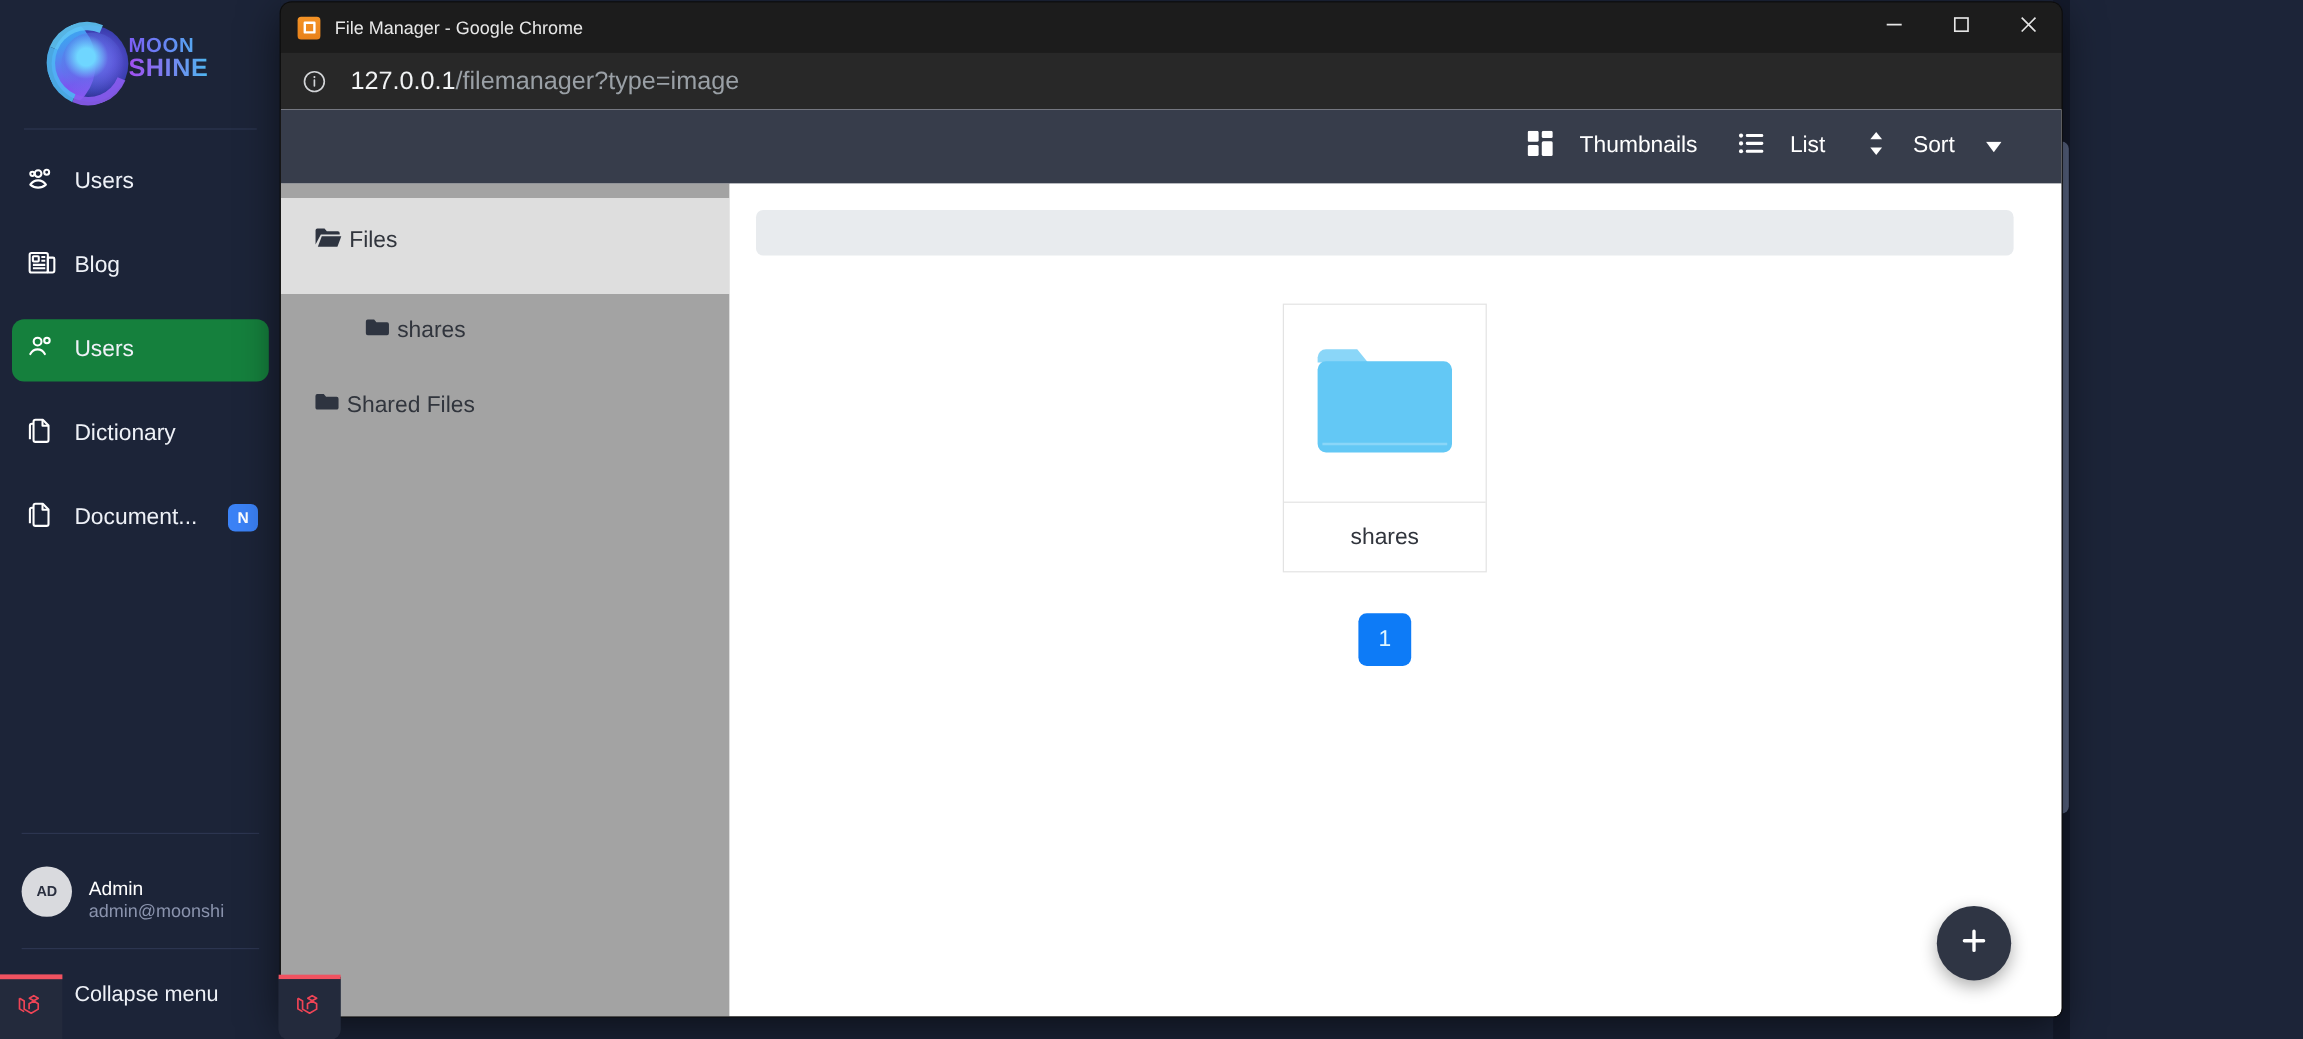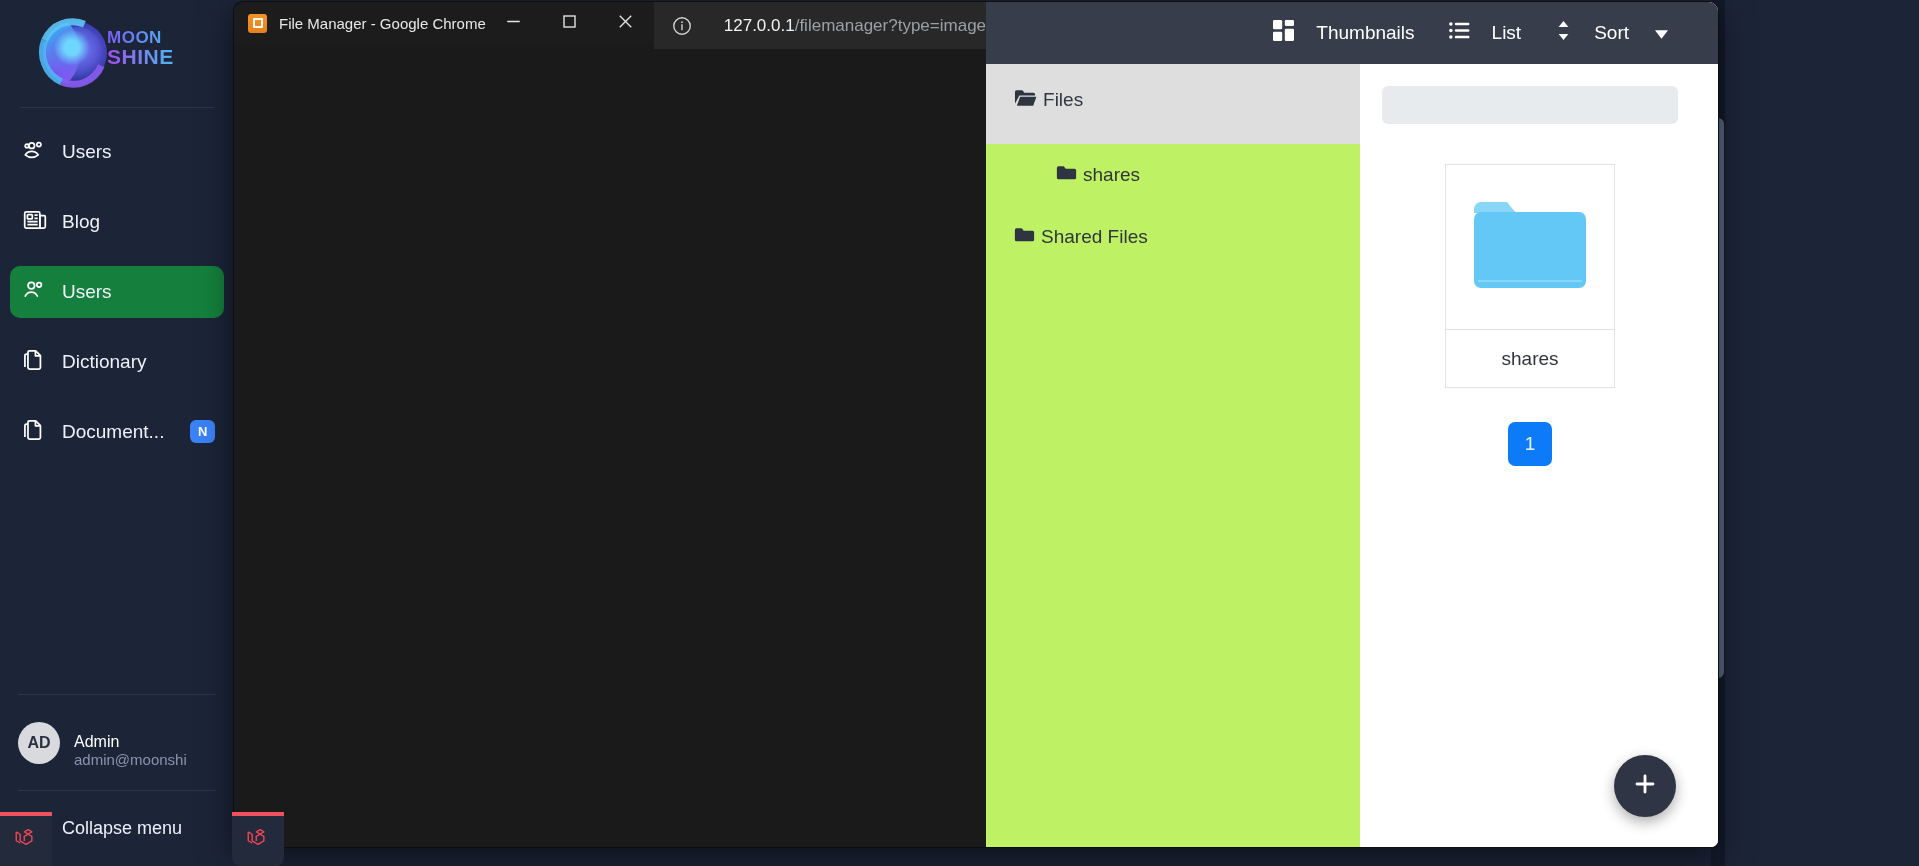--- a/index.html
+++ b/index.html
@@ -73,21 +73,21 @@
     background: #3b82f6; color: #fff; font-size: 13px; font-weight: 600;
     padding: 4px 8px; border-radius: 6px;
   }
   .sb-bottom { margin-top: auto; }
   .sb-divider2 { height: 1px; background: #2c3550; margin: 0 18px; }
   .user-row { display: flex; align-items: center; gap: 14px; padding: 22px 18px; }
   .avatar {
     width: 42px; height: 42px; border-radius: 50%;
     background: #d9dade; color: #2b3040;
     display: flex; align-items: center; justify-content: center;
-    font-size: 16px; font-weight: 600; flex: 0 0 auto;
+    font-size: 12px; font-weight: 600; flex: 0 0 auto;
   }
   .user-name { color: #fff; font-size: 16px; font-weight: 400; margin-top: 16px; }
   .user-mail { color: #8a93ad; font-size: 15px; white-space: nowrap; }
   .collapse-row {
     display: flex; align-items: center; gap: 14px;
     padding: 22px 22px; color: #eef1f7; font-size: 18px; white-space: nowrap;
   }
 
   .app-main { flex: 1; position: relative; background: #1c2438; overflow: hidden; }
   .main-inner { position: absolute; left: 22px; right: 62px; top: 26px; bottom: 70px; }
@@ -122,21 +122,21 @@
     display: flex; align-items: center; justify-content: center;
   }
   .taskbar-item.a { left: 0; }
   .taskbar-item.b { left: 232px; border-radius: 0 0 8px 8px; z-index: 40; }
 
   
   .chrome-win {
     position: absolute; left: 234px; top: 2px; width: 1484px; height: 845px;
     background: #1a1a1a; border-radius: 9px 9px 7px 7px;
     box-shadow: 0 0 0 1px #0d0d0d, 0 10px 34px rgba(0,0,0,.55);
-    overflow: hidden; display: flex; flex-direction: row;
+    overflow: hidden; display: flex; flex-direction: column;
   }
   .titlebar {
     height: 42px; background: #1c1c1c; display: flex; align-items: center;
     padding-left: 14px; flex: 0 0 42px;
   }
   .favicon {
     width: 19px; height: 19px; border-radius: 3px;
     background: linear-gradient(180deg,#f59326,#e8811a);
     display: flex; align-items: center; justify-content: center; flex: 0 0 auto;
   }
@@ -151,31 +151,31 @@
     color: #e6e6e6;
   }
   .omnibox {
     height: 47px; background: #282828; display: flex; align-items: center;
     padding-left: 14px; flex: 0 0 47px;
   }
   .info-icon {
     width: 28px; height: 28px; border-radius: 50%;
     display: flex; align-items: center; justify-content: center; flex: 0 0 auto;
   }
-  .url { margin-left: 28px; font-size: 17px; color: #9aa0a6; white-space: nowrap; }
+  .url { margin-left: 16px; font-size: 21px; color: #9aa0a6; white-space: nowrap; }
   .url b { color: #f1f3f4; font-weight: 400; }
 
   .page { flex: 1; background: #fff; display: flex; flex-direction: column; overflow: hidden; }
   .fm-toolbar {
     height: 62px; background: #373d4b; display: flex; align-items: center;
     justify-content: flex-end; gap: 34px; padding-right: 50px; flex: 0 0 62px;
   }
   .tb-btn { display: flex; align-items: center; gap: 22px; color: #fff; font-size: 19px; }
   .fm-body { flex: 1; display: flex; min-height: 0; position: relative; }
-  .fm-tree { width: 374px; flex: 0 0 374px; background: #bef264; padding-top: 0; }
+  .fm-tree { width: 374px; flex: 0 0 374px; background: #a3a3a3; padding-top: 12px; }
   .tree-node {
     display: flex; align-items: center; gap: 6px;
     font-size: 19px; color: #31353d; padding: 8px 0 8px 28px; height: 80px;
   }
   .tree-node.root { background: #dedede; padding-top: 0; align-items: center; }
   .tree-node.child { padding-left: 70px; height: 62px; }
   .tree-node.sibling { padding-left: 28px; height: 62px; }
   .fm-content { flex: 1; background: #fff; padding: 22px 40px 0 22px; min-width: 0; }
   .crumb-bar { height: 38px; background: #e8ebee; border-radius: 6px; }
   .grid { margin-top: 40px; display: flex; flex-wrap: wrap; gap: 20px; justify-content: center; }

